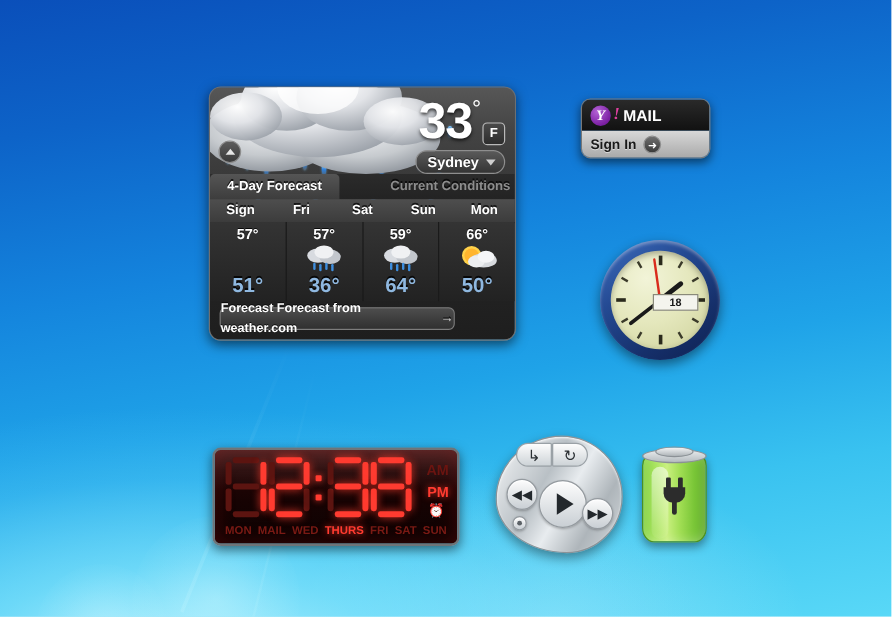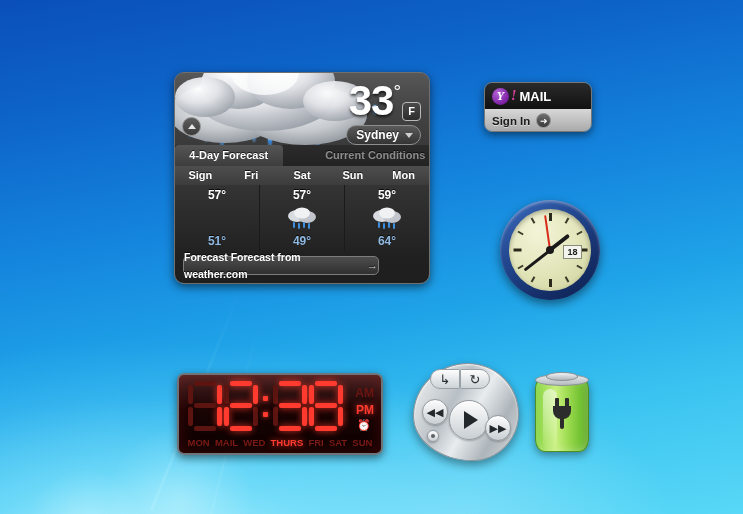--- a/index.html
+++ b/index.html
@@ -136,21 +136,21 @@
     position:absolute; left:0; top:112px; width:100%; height:66px; display:flex; z-index:5;
     background: linear-gradient(180deg,#343434 0%, #2a2a2a 55%, #222 100%);
   }
   .fcol {
     flex:1; position:relative; border-right:1px solid #1a1a1a;
     display:flex; flex-direction:column; align-items:center; justify-content:space-between;
     padding: 3px 0 3px 0; box-sizing:border-box;
   }
   .fcol:last-child { border-right:none; }
   .hi { font-size:12px; font-weight:bold; color:#fff; text-shadow:0 -1px 0 rgba(0,0,0,0.8); }
-  .lo { font-size:12px; font-weight:bold; color:#8fb8e0; text-shadow:0 -1px 0 rgba(0,0,0,0.8); }
+  .lo { font-size:17px; font-weight:bold; color:#8fb8e0; text-shadow:0 -1px 0 rgba(0,0,0,0.8); }
   .ic { width:34px; height:24px; position:relative; }
 
   
   .extbtn {
     position:absolute; left:8px; top:183px; width:196px; height:19px; z-index:5;
     border-radius: 5px; border:1px solid #7d7d7d; box-sizing:border-box;
     background: linear-gradient(180deg,#4d4d4d,#303030);
     color:#fff; font-size:10.5px; font-weight:bold; line-height:17px;
     display:flex; align-items:center; justify-content:center; gap:5px;
     text-shadow: 0 -1px 0 rgba(0,0,0,0.8);
@@ -206,21 +206,21 @@
   .tick { position:absolute; left:50%; top:4px; width:2px; height:6px; background:#3a3a2a;
           transform-origin: 50% 37px; margin-left:-1px; }
   .tick.major { width:3px; height:8px; margin-left:-1.5px; background:#2a2a1c;}
   .hand { position:absolute; left:50%; transform-origin: 50% 100%; border-radius:2px; }
   .hand.hour { width:4px; height:24px; margin-left:-2px; top:17px; background:#1a1a1a; }
   .hand.minute { width:3px; height:33px; margin-left:-1.5px; top:8px; background:#1a1a1a; }
   .hand.second { width:1.6px; height:35px; margin-left:-0.8px; top:6px; background:#d92b1c; }
   .hub { position:absolute; left:50%; top:50%; width:8px;height:8px;margin:-4px 0 0 -4px;
          border-radius:50%; background:#1a1a1a; }
   .datewin {
-    position:absolute; right:9px; top:36px; width:19px; height:14px;
+    position:absolute; right:9px; top:36px; width:38px; height:14px;
     background:#f4f4ee; border:1px solid #8a8a7a; box-sizing:border-box;
     font-size:9px; font-weight:bold; color:#1a1a1a; line-height:12px; text-align:center;
   }
 
   
   #digital {
     position:absolute; left:177px; top:373px; width:206px; height:82px;
     border-radius: 7px; box-sizing:border-box;
     border: 2px solid #6e7478;
     background: linear-gradient(180deg, #3a0c0c 0%, #240606 22%, #160303 55%, #0d0202 100%);
@@ -466,38 +466,51 @@
               <ellipse cx="22" cy="11" rx="9" ry="6" fill="#c2c6cc"></ellipse>
               <ellipse cx="17" cy="7" rx="8" ry="5.5" fill="#f0f1f3"></ellipse>
               <g fill="#3e8ede">
                 <rect x="8" y="16" width="2" height="6" rx="1"></rect>
                 <rect x="13" y="17" width="2" height="6" rx="1"></rect>
                 <rect x="18" y="16" width="2" height="6" rx="1"></rect>
                 <rect x="23" y="17" width="2" height="6" rx="1"></rect>
               </g>
             </svg>
           </div>
-          <div class="lo">49°</div>
+          <div class="lo">36°</div>
         </div>
         <div class="fcol">
           <div class="hi">59°</div>
           <div class="ic">
             <svg viewBox="0 0 34 24" width="34" height="24">
               <ellipse cx="12" cy="10" rx="9" ry="6" fill="#d8dbe0"></ellipse>
               <ellipse cx="22" cy="11" rx="9" ry="6" fill="#c2c6cc"></ellipse>
               <ellipse cx="17" cy="7" rx="8" ry="5.5" fill="#f0f1f3"></ellipse>
               <g fill="#3e8ede">
                 <rect x="8" y="16" width="2" height="6" rx="1"></rect>
                 <rect x="13" y="17" width="2" height="6" rx="1"></rect>
                 <rect x="18" y="16" width="2" height="6" rx="1"></rect>
                 <rect x="23" y="17" width="2" height="6" rx="1"></rect>
               </g>
             </svg>
           </div>
           <div class="lo">64°</div>
+        </div>
+        <div class="fcol">
+          <div class="hi">66°</div>
+          <div class="ic">
+            <svg viewBox="0 0 34 24" width="34" height="24">
+              <circle cx="12" cy="10" r="8" fill="#ffd24a"></circle>
+              <circle cx="12" cy="10" r="6" fill="#ffb52e"></circle>
+              <ellipse cx="22" cy="14" rx="11" ry="6" fill="#d7dade"></ellipse>
+              <ellipse cx="16" cy="15" rx="7" ry="5" fill="#eceef0"></ellipse>
+              <ellipse cx="24" cy="11" rx="7" ry="5" fill="#f4f5f7"></ellipse>
+            </svg>
+          </div>
+          <div class="lo">50°</div>
         </div>
       </div>
 
       <div class="extbtn">
         <span>Forecast Forecast from weather.com</span>
         <span class="arrow-r">→</span>
       </div>
     </div>
   </div>
 

